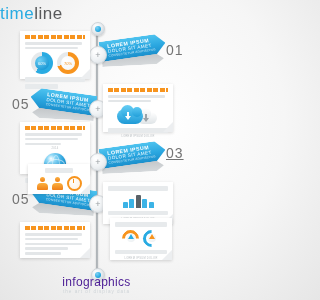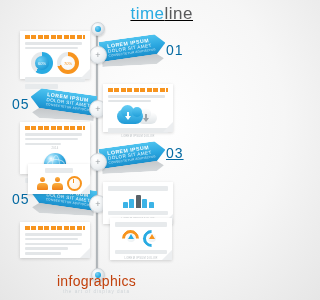--- a/index.html
+++ b/index.html
@@ -6,22 +6,22 @@
   body{
     width:193px;height:300px;overflow:hidden;
     font-family:"Liberation Sans",sans-serif;
     background:radial-gradient(ellipse at 50% 40%, #ffffff 0%, #f6f6f6 55%, #e6e6e6 100%);
     position:relative;
   }
   .stage{position:absolute;inset:0;}
 
   
   .title{
-    position:absolute;top:5px;left:0;right:0;text-align:right;
-    font-size:17px;letter-spacing:.5px;line-height:1;text-decoration:underline;
+    position:absolute;top:5px;left:0;right:0;text-align:left;
+    font-size:17px;letter-spacing:.5px;line-height:1;
   }
   .title .t-time{color:#29abe2;font-weight:300;}
   .title .t-line{color:#58595b;font-weight:300;}
 
   
   .spine{
     position:absolute;left:96px;top:27px;width:2px;height:250px;
     background:linear-gradient(to right,#c9cdd0,#9aa0a4 45%,#c9cdd0);
     box-shadow:0 0 2px rgba(0,0,0,.18);
   }
@@ -72,21 +72,21 @@
   }
   .ribbon-shadow{
     position:absolute;height:11px;width:62px;
     background:linear-gradient(to bottom,#b9bdc0,#cfd3d6);
     opacity:.85;
   }
   .sh-right{left:102px;clip-path:polygon(0 0,54px 0,62px 50%,54px 100%,0 100%);transform:rotate(-3deg);transform-origin:left center;}
   .sh-left{left:32px;clip-path:polygon(8px 0,62px 0,62px 100%,8px 100%,0 50%);transform:rotate(3deg);transform-origin:right center;}
 
   .step-num{
-    position:absolute;font-size:14px;color:#0369a1;font-weight:300;letter-spacing:1px;
+    position:absolute;font-size:14px;color:#737373;font-weight:300;letter-spacing:1px;
   }
 
   
   .card{
     position:absolute;background:#ffffff;
     box-shadow:0 1px 3px rgba(0,0,0,.16);
     box-sizing:border-box;padding:4px 5px;
   }
   .card::after{
     content:"";position:absolute;right:0;bottom:0;
@@ -174,21 +174,21 @@
     transform:rotate(45deg);}
   .cycle.b .ring2{border-color:#29abe2;border-right-color:transparent;border-top-color:transparent;}
   .cycle .inner{position:absolute;inset:4.5px;border-radius:50%;
     background:radial-gradient(circle at 35% 30%,#ffffff,#e8edf0);}
   .cycle .up{position:absolute;left:6px;top:4px;width:0;height:0;
     border-left:3px solid transparent;border-right:3px solid transparent;border-bottom:5px solid #29abe2;}
   .cycle.b .up{border-bottom-color:#f7941e;}
 
   
   .footer{position:absolute;left:0;right:0;bottom:6px;text-align:center;}
-  .footer .f-main{font-size:14px;color:#c2410c;font-weight:300;letter-spacing:.3px;line-height:1;}
+  .footer .f-main{font-size:12px;color:#4c1d95;font-weight:300;letter-spacing:.3px;line-height:1;}
   .footer .f-sub{font-size:4.6px;color:#cfd4d8;letter-spacing:1px;margin-top:1px;}
 </style>
 </head>
 <body>
 
 <div class="stage">
 
   <div class="title">
     <span class="t-time">time</span><span class="t-line">line</span>
   </div>

